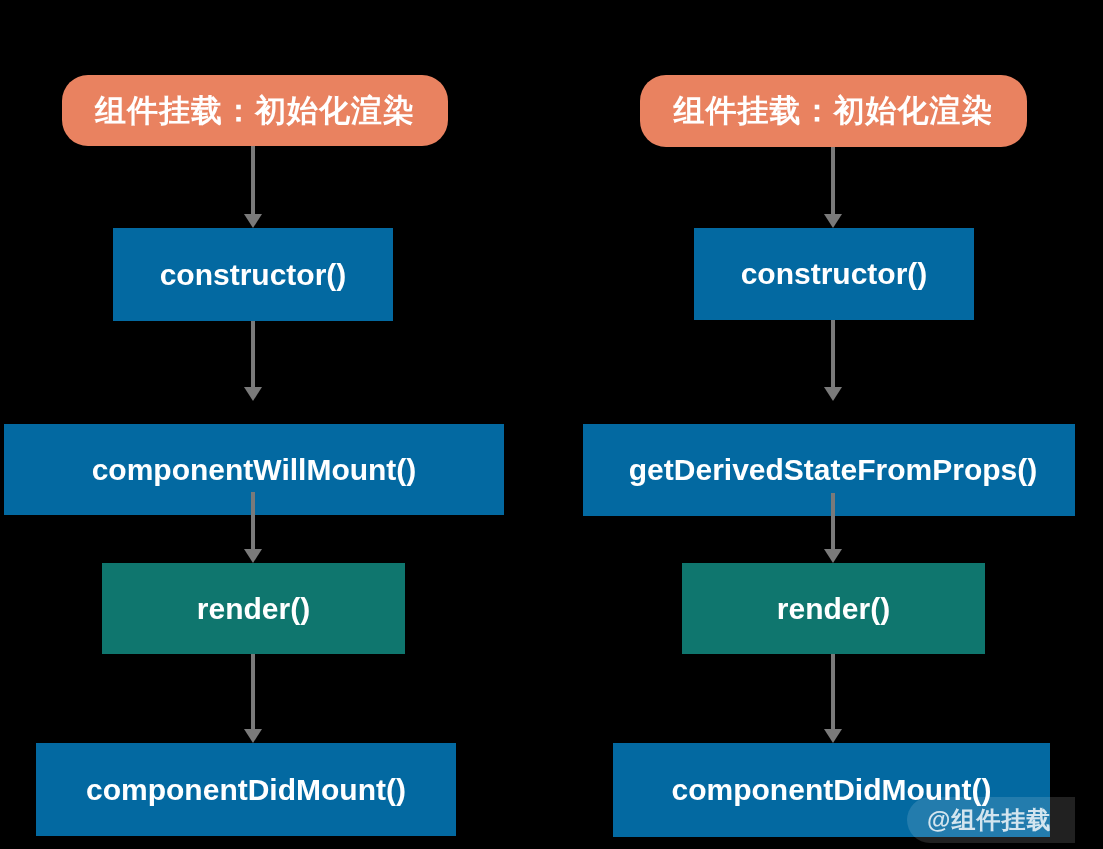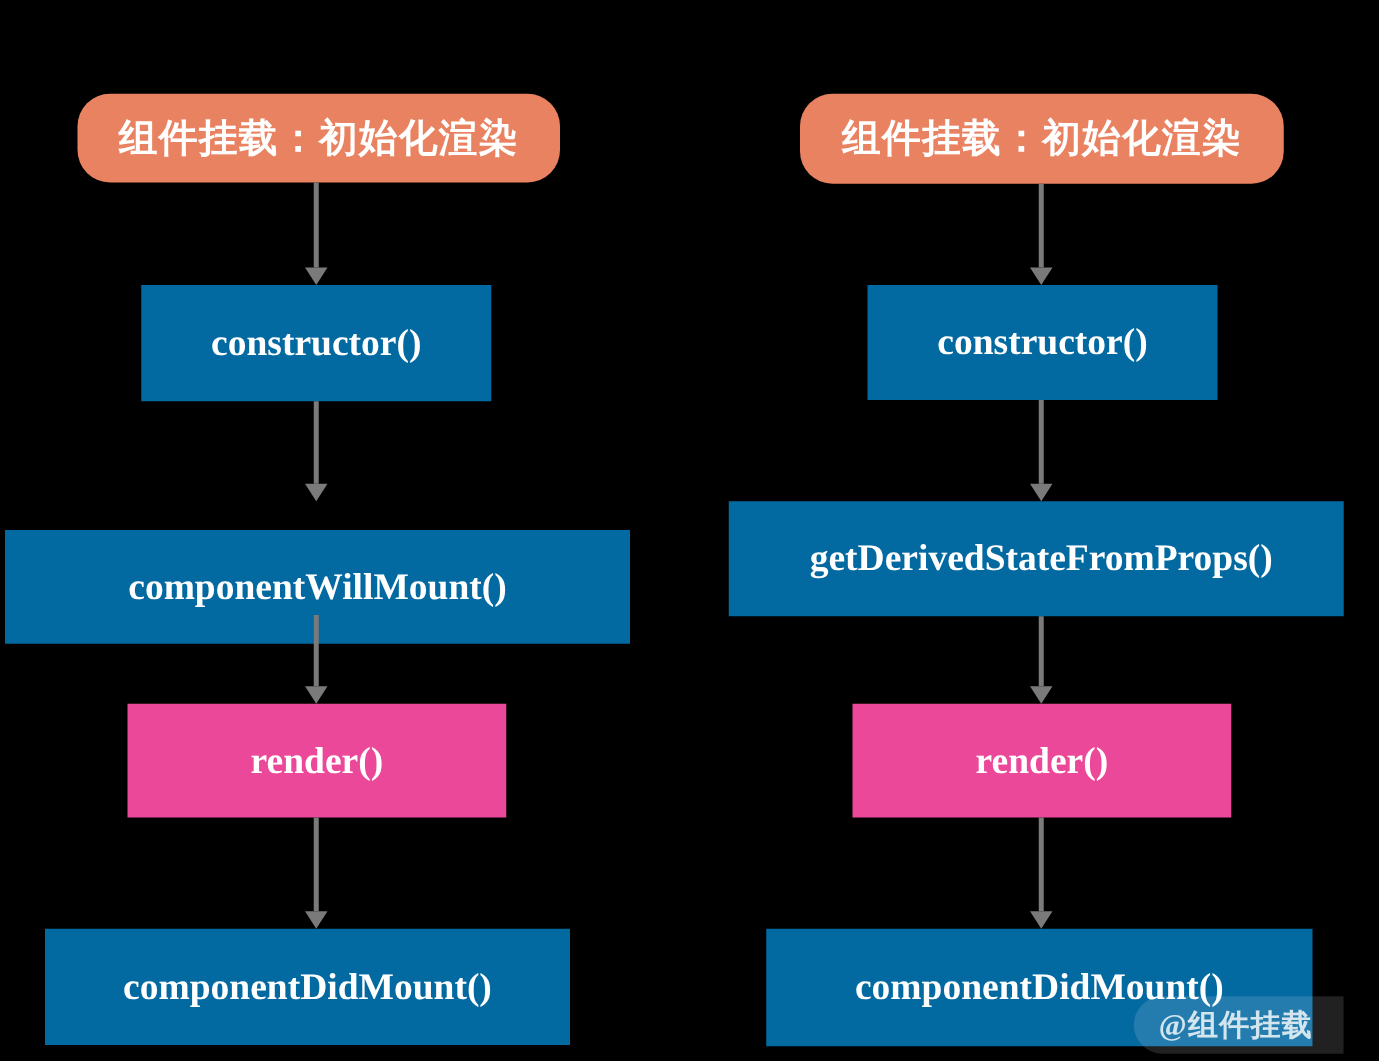--- a/index.html
+++ b/index.html
@@ -1,36 +1,36 @@
 <!DOCTYPE html>
 <html><head>
 <meta charset="utf-8">
 <style>
   html,body{margin:0;padding:0;background:#000;}
   .canvas{
     position:relative;
     width:1075px;height:849px;
     background:#000000;
     overflow:hidden;
-    font-family:Liberation Serif, serif;
+    font-family:Liberation Sans, sans-serif;
   }
   .node{
     position:absolute;
     display:flex;align-items:center;justify-content:center;
     color:#ffffff;font-weight:bold;white-space:nowrap;
     box-sizing:border-box;text-align:center;
   }
   .node-start{
     background:#E98260;
     border-radius:26px;
     font-size:31px;
     letter-spacing:1px;
   }
   .node-lifecycle{background:#0369a1;font-size:30px;}
-  .node-render{background:#ec4899;font-size:30px;}
+  .node-render{background:#0f766e;font-size:30px;}
   .arrow{
     position:absolute;width:18px;
     display:flex;flex-direction:column;align-items:center;
   }
   .arrow-shaft{
     display:block;width:4px;flex:1 1 auto;
     background:#7A7A7A;
   }
   .arrow-head{
     display:block;width:0;height:0;
@@ -95,21 +95,21 @@
       <span class="arrow-head"></span>
     </div>
 
     <div class="node node-lifecycle" style="left:694px;top:228px;width:280px;height:92px;">constructor()</div>
 
     <div class="arrow" style="left:824px;top:320px;height:81px;">
       <span class="arrow-shaft"></span>
       <span class="arrow-head"></span>
     </div>
 
-    <div class="node node-lifecycle" style="left:583px;top:401px;width:500px;height:92px;">getDerivedStateFromProps()</div>
+    <div class="node node-lifecycle" style="left:583px;top:424px;width:500px;height:92px;">getDerivedStateFromProps()</div>
 
     <div class="arrow" style="left:824px;top:493px;height:70px;">
       <span class="arrow-shaft"></span>
       <span class="arrow-head"></span>
     </div>
 
     <div class="node node-render" style="left:682px;top:563px;width:303px;height:91px;">render()</div>
 
     <div class="arrow" style="left:824px;top:654px;height:89px;">
       <span class="arrow-shaft"></span>

